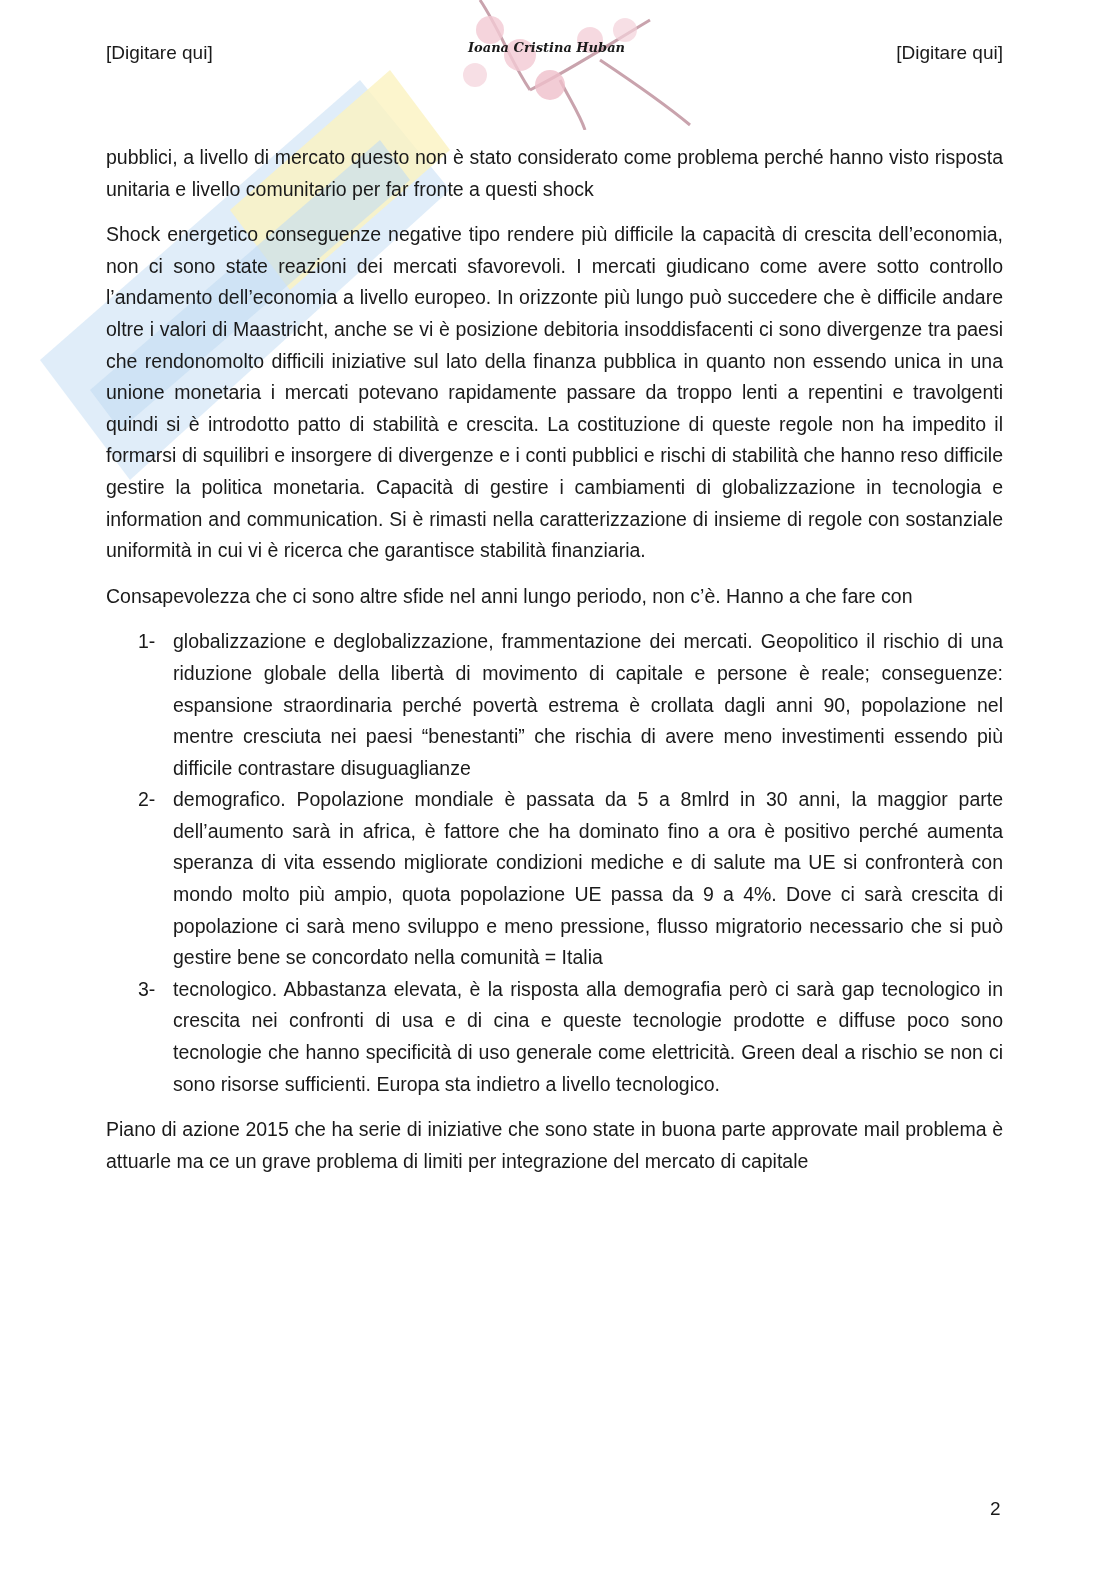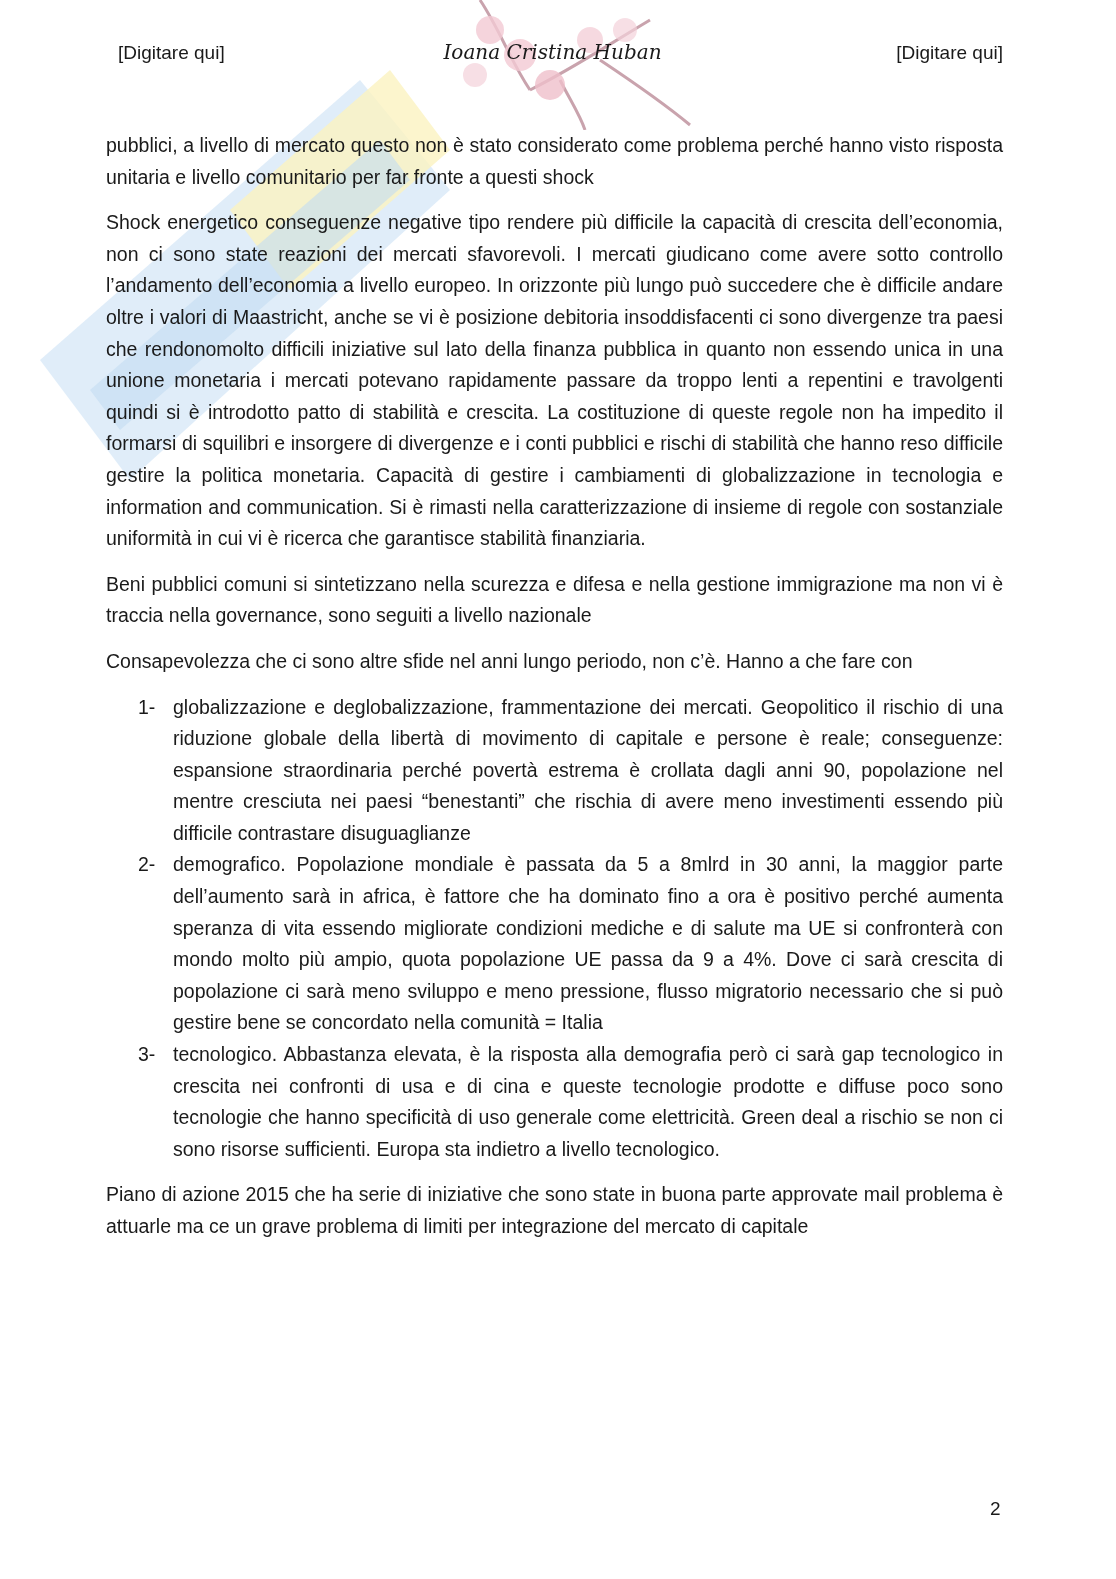--- a/index.html
+++ b/index.html
@@ -1,26 +1,26 @@
 <!DOCTYPE html>
 <html><head>
 <meta charset="utf-8">
 <style>
   html, body { margin: 0; padding: 0; background: #ffffff; }
   body { width: 1116px; height: 1579px; position: relative; overflow: hidden;
          font-family: "Liberation Sans", "DejaVu Sans", sans-serif; color: #1a1a1a; }
   .watermark { position: absolute; left: 30px; top: 60px; width: 520px; height: 520px; pointer-events: none; }
   .blossom { position: absolute; left: 420px; top: 0; width: 300px; height: 130px; pointer-events: none; }
-  .header { position: absolute; top: 42px; left: 106px; right: 113px; height: 30px; margin-left: 12px; }
+  .header { position: absolute; top: 42px; left: 106px; right: 113px; height: 30px; }
   .hdr-left { position: absolute; left: 0; top: 0; font-size: 19px; }
   .hdr-right { position: absolute; right: 0; top: 0; font-size: 19px; }
   .hdr-center { position: absolute; left: 0; right: 16px; top: -2px; text-align: center;
-                font-family: "DejaVu Serif", serif; font-style: italic; font-weight: normal; font-size: 20px; }
+                font-family: "DejaVu Serif", serif; font-style: italic; font-weight: bold; font-size: 13px; }
   .content { position: absolute; top: 130px; left: 106px; width: 897px; font-size: 19.5px; line-height: 31.6px; }
-  .content p { margin: 0 0 14px 0; text-align: justify; }
+  .content p { margin: 12px 0 14px 0; text-align: justify; }
   .list { margin: 0 0 14px 0; padding: 0; list-style: none; }
   .list li { position: relative; padding-left: 67px; text-align: justify; }
   .list .num { position: absolute; left: 32px; top: 0; }
   .page-num { position: absolute; left: 990px; top: 1498px; font-size: 19px; }
 </style>
 </head>
 <body>
 
 <svg class="watermark" viewBox="0 0 520 520">
   <polygon points="10,300 330,20 420,130 100,420" fill="#d5e7f7" opacity="0.75"></polygon>
@@ -40,21 +40,20 @@
 
 <div class="header">
   <span class="hdr-left">[Digitare qui]</span>
   <div class="hdr-center">Ioana Cristina Huban</div>
   <span class="hdr-right">[Digitare qui]</span>
 </div>
 
 <div class="content">
   <p>pubblici, a livello di mercato questo non è stato considerato come problema perché hanno visto risposta unitaria e livello comunitario per far fronte a questi shock</p>
   <p>Shock energetico conseguenze negative tipo rendere più difficile la capacità di crescita dell’economia, non ci sono state reazioni dei mercati sfavorevoli. I mercati giudicano come avere sotto controllo l’andamento dell’economia a livello europeo. In orizzonte più lungo può succedere che è difficile andare oltre i valori di Maastricht, anche se vi è posizione debitoria insoddisfacenti ci sono divergenze tra paesi che rendonomolto difficili iniziative sul lato della finanza pubblica in quanto non essendo unica in una unione monetaria i mercati potevano rapidamente passare da troppo lenti a repentini e travolgenti quindi si è introdotto patto di stabilità e crescita. La costituzione di queste regole non ha impedito il formarsi di squilibri e insorgere di divergenze e i conti pubblici e rischi di stabilità che hanno reso difficile gestire la politica monetaria. Capacità di gestire i cambiamenti di globalizzazione in tecnologia e information and communication. Si è rimasti nella caratterizzazione di insieme di regole con sostanziale uniformità in cui vi è ricerca che garantisce stabilità finanziaria.</p>
-  <p>Beni pubblici comuni si sintetizzano nella scurezza e difesa e nella gestione immigrazione ma non vi è traccia nella governance, sono seguiti a livello nazionale</p>
   <p>Consapevolezza che ci sono altre sfide nel anni lungo periodo, non c’è. Hanno a che fare con</p>
 
   <ul class="list">
     <li>
       <span class="num">1-</span>
       <span>globalizzazione e deglobalizzazione, frammentazione dei mercati. Geopolitico il rischio di una riduzione globale della libertà di movimento di capitale e persone è reale; conseguenze: espansione straordinaria perché povertà estrema è crollata dagli anni 90, popolazione nel mentre cresciuta nei paesi “benestanti” che rischia di avere meno investimenti essendo più difficile contrastare disuguaglianze</span>
     </li>
     <li>
       <span class="num">2-</span>
       <span>demografico. Popolazione mondiale è passata da 5 a 8mlrd in 30 anni, la maggior parte dell’aumento sarà in africa, è fattore che ha dominato fino a ora è positivo perché aumenta speranza di vita essendo migliorate condizioni mediche e di salute ma UE si confronterà con mondo molto più ampio, quota popolazione UE passa da 9 a 4%. Dove ci sarà crescita di popolazione ci sarà meno sviluppo e meno pressione, flusso migratorio necessario che si può gestire bene se concordato nella comunità = Italia</span>

